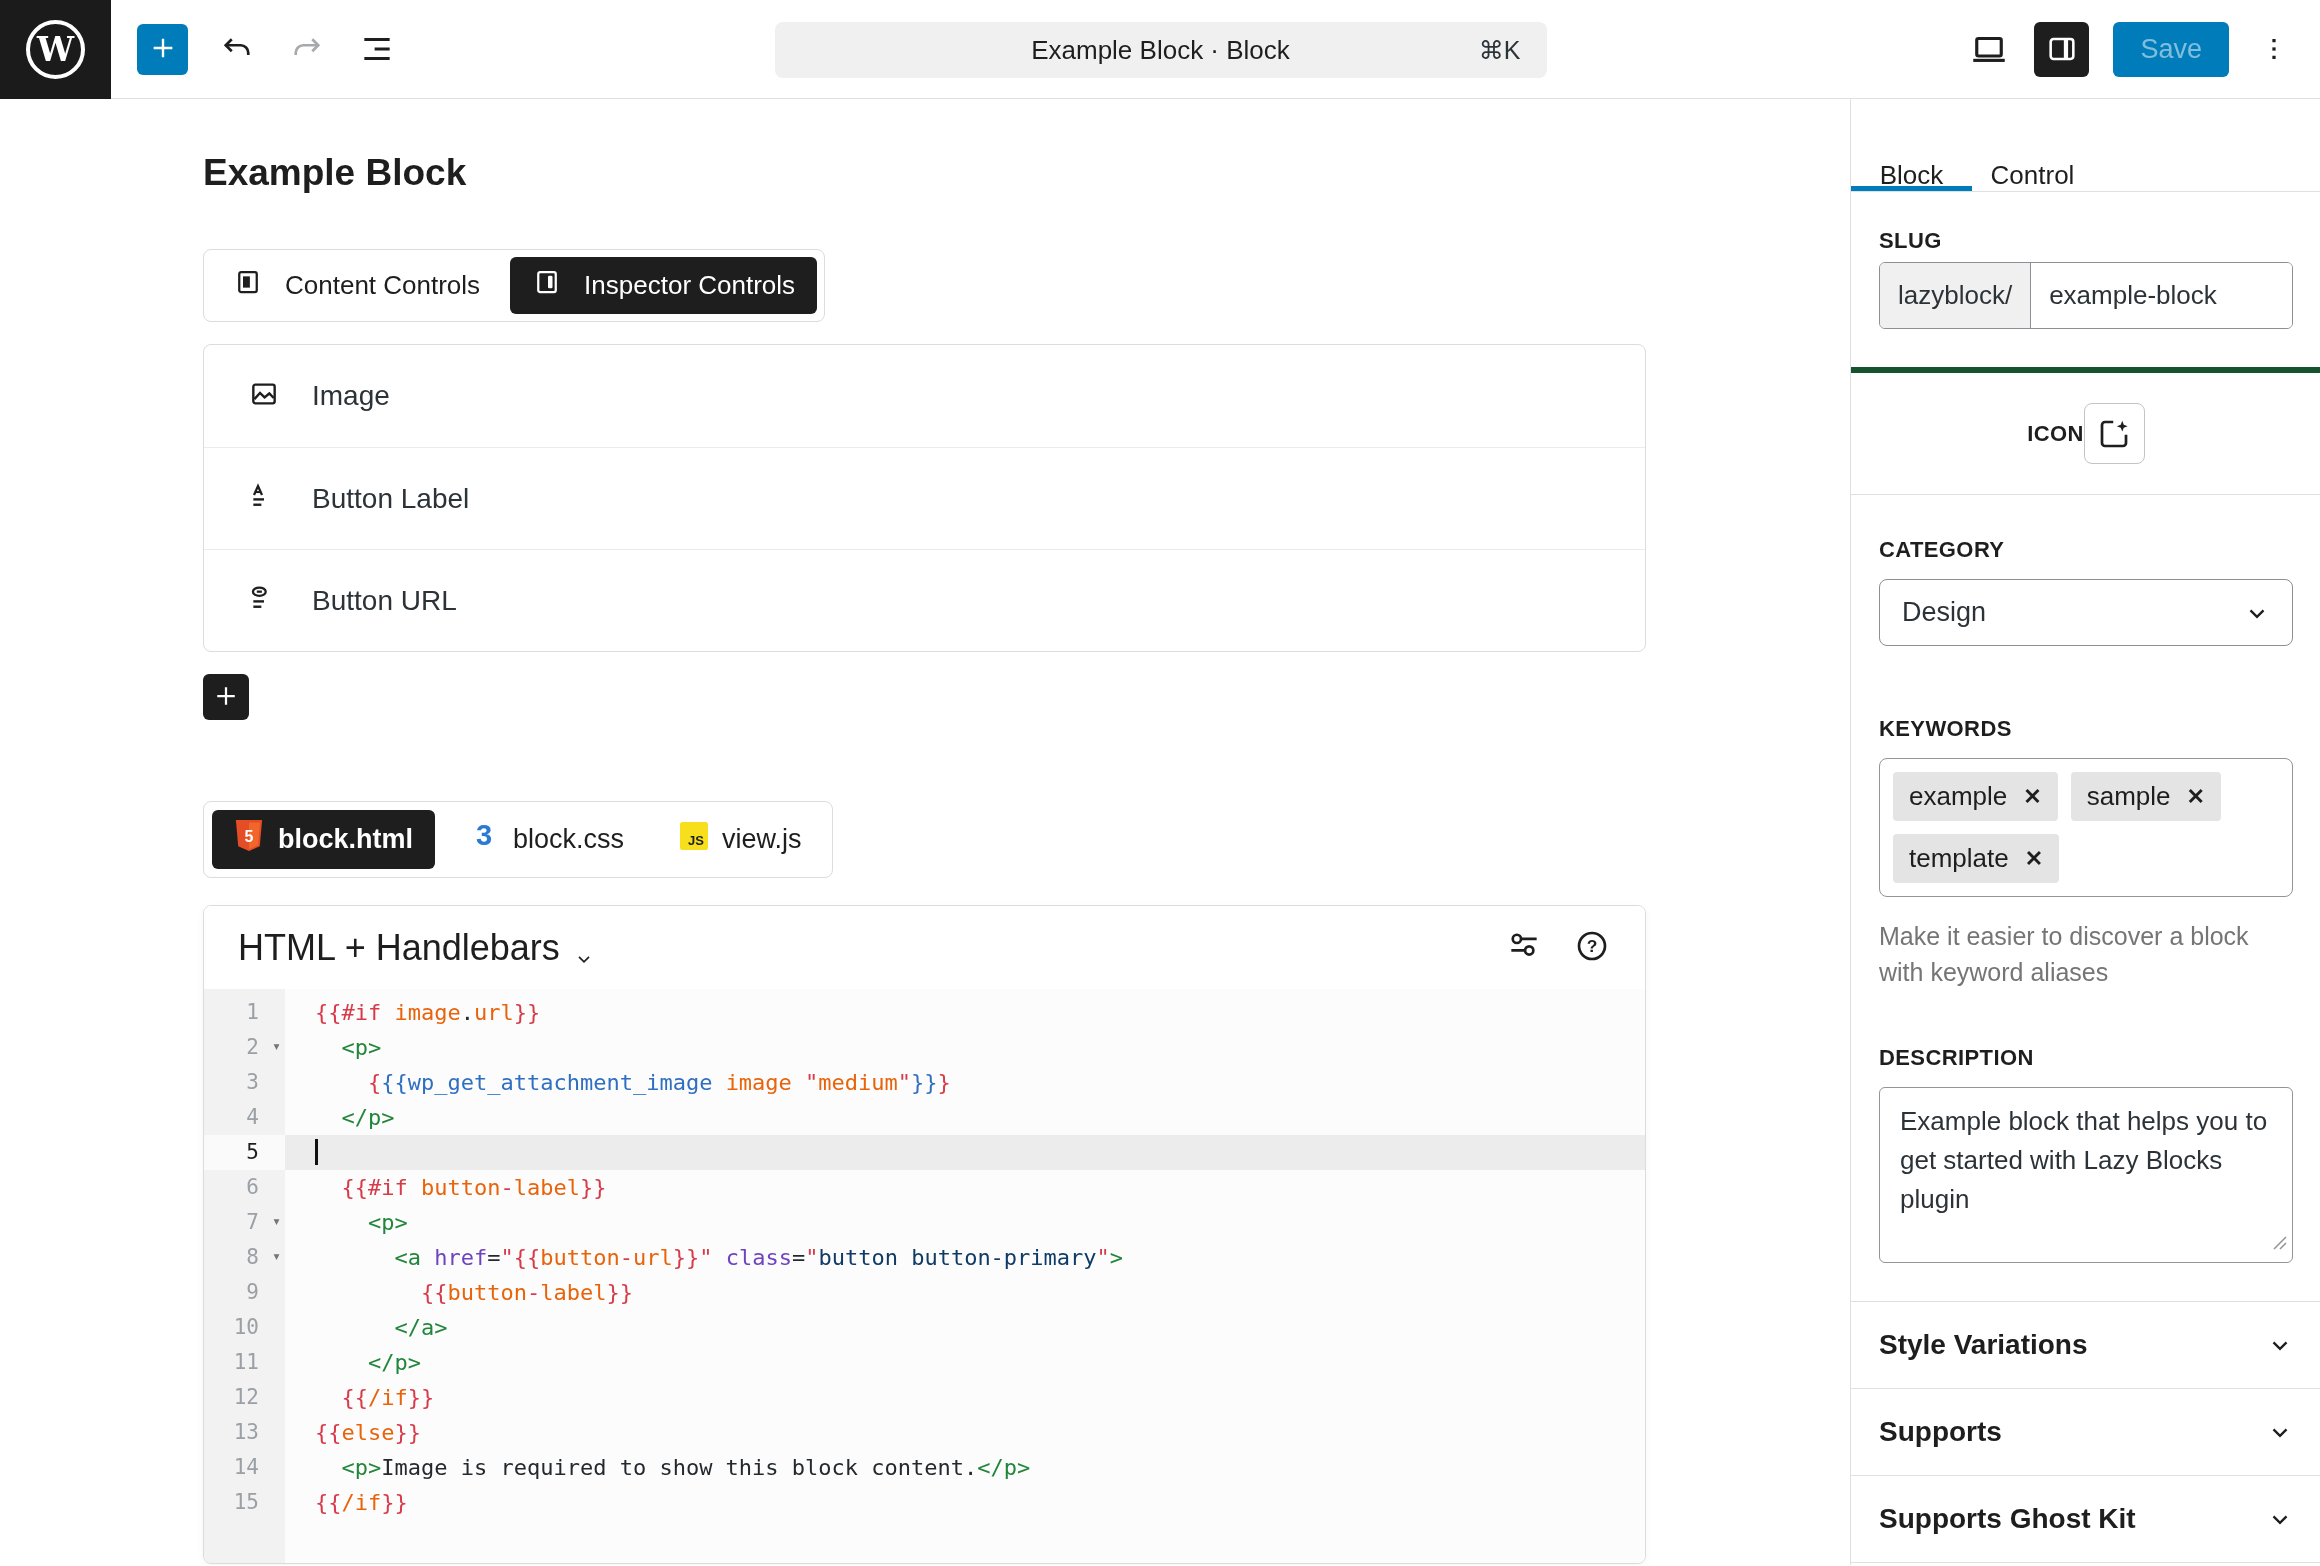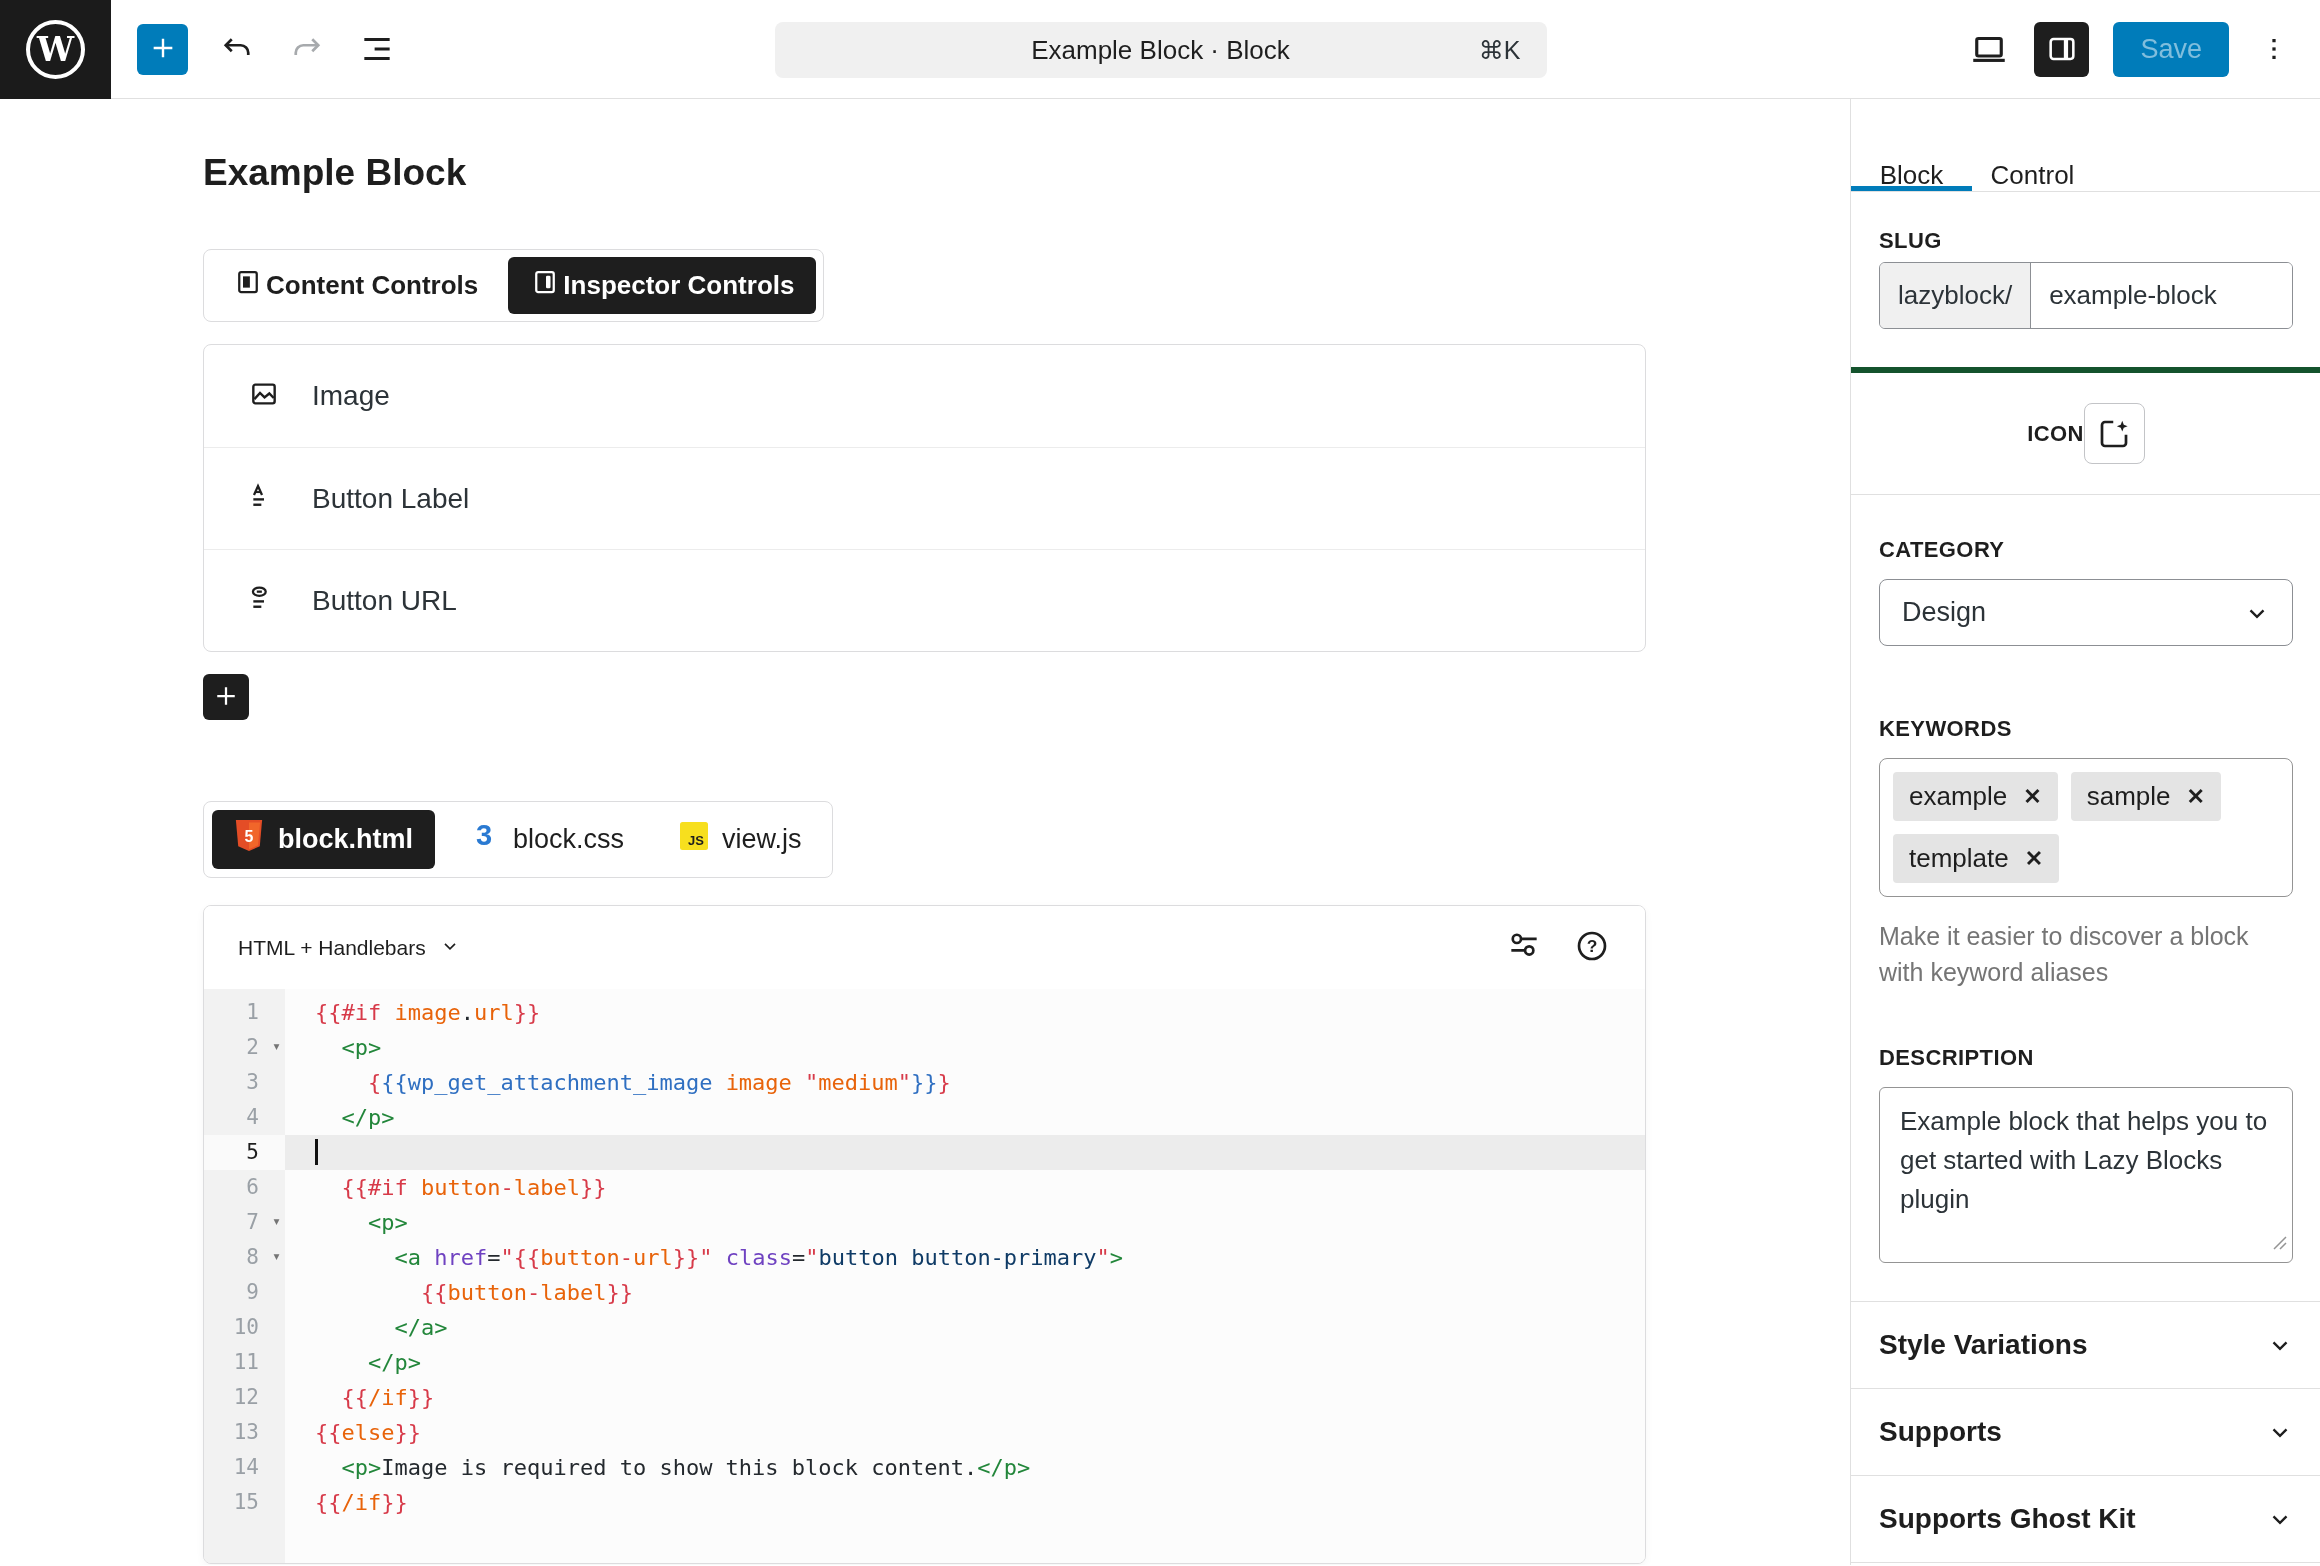--- a/index.html
+++ b/index.html
@@ -20,37 +20,37 @@
 .btn-toggle{width:55px;height:55px;background:#1e1e1e;border-radius:6px;display:flex;align-items:center;justify-content:center;border:none}
 .btn-save{height:55px;padding:0 27px;background:#007cba;border-radius:6px;color:rgba(255,255,255,.5);font-size:27px;display:flex;align-items:center;border:none;font-family:inherit}
 
 
 .workspace{display:flex;height:1466px}
 .main{flex:1;overflow:hidden}
 .main-inner{margin-left:203px;width:1443px}
 .page-title{margin-top:53px;font-size:37px;font-weight:600;color:#1e1e1e}
 
 .ctl-tabs{margin-top:55px;display:inline-flex;gap:8px;padding:7px;border:1px solid #dcdcde;border-radius:8px;background:#fff}
-.ctl-tab{height:57px;padding:0 22px;border-radius:6px;display:flex;align-items:center;gap:3px;font-size:26px;font-weight:700;color:#1e1e1e;background:transparent;border:none;font-family:inherit;cursor:pointer}
+.ctl-tab{height:57px;padding:0 22px;border-radius:6px;display:flex;align-items:center;gap:22px;font-size:26px;font-weight:400;color:#1e1e1e;background:transparent;border:none;font-family:inherit;cursor:pointer}
 .ctl-tab.active{background:#1e1e1e;color:#fff}
 
 .controls-box{margin-top:22px;border:1px solid #dcdcde;border-radius:8px;background:#fff}
 .control-row{height:102px;display:flex;align-items:center;gap:32px;padding-left:44px;border-top:1px solid #ececec;cursor:pointer}
 .control-row:first-child{border-top:none}
 .control-label{font-size:28px;font-weight:500;color:#2c3338}
 
 .btn-add{margin-top:22px;width:46px;height:46px;background:#1e1e1e;border-radius:6px;display:flex;align-items:center;justify-content:center;border:none}
 
 .file-tabs{margin-top:63px;display:inline-flex;gap:12px;padding:8px;border:1px solid #dcdcde;border-radius:8px;background:#fff}
 .file-tab{height:59px;padding:0 22px;border-radius:6px;display:flex;align-items:center;gap:14px;font-size:27px;font-weight:500;color:#1e1e1e;background:transparent;border:none;font-family:inherit;cursor:pointer}
 .file-tab.active{background:#1e1e1e;color:#fff;font-weight:600}
 
 .code-panel{margin-top:27px;width:1443px;height:659px;border:1px solid #dcdcde;border-radius:8px;overflow:hidden;background:#fcfcfc;box-shadow:0 3px 8px rgba(0,0,0,.04)}
 .code-header{height:83px;background:#fff;display:flex;align-items:center;padding:0 34px}
-.mode-select{display:flex;align-items:flex-start;gap:14px;font-size:21px;color:#1e1e1e;cursor:pointer}
+.mode-select{display:flex;align-items:flex-end;gap:14px;font-size:36px;color:#1e1e1e;cursor:pointer}
 .code-hdr-icons{margin-left:auto;display:flex;gap:30px;align-items:center}
 .code-area{height:575px;background:linear-gradient(90deg,#f2f2f2 0,#f2f2f2 81px,#fcfcfc 81px);padding-top:6px;font-family:"DejaVu Sans Mono","Liberation Mono",monospace;font-size:22px}
 .code-line{display:flex;line-height:35px}
 .gutter-cell{width:81px;flex:0 0 81px;color:#9aa0a6;text-align:right;padding-right:26px;font-size:21px;position:relative;font-family:"DejaVu Sans Mono",monospace}
 .fold{position:absolute;right:4px;top:-1px;font-size:15px;color:#757575;cursor:pointer}
 .code-cell{white-space:pre;padding-left:30px;flex:1;color:#24292e}
 .code-line.active .code-cell{background:#ececec}
 .code-line.active .gutter-cell{background:#fafafa;color:#1e1e1e}
 .cursor{display:inline-block;width:3px;height:26px;background:#111;vertical-align:-5px}
 .tk-r{color:#d73a49}.tk-o{color:#e8630a}.tk-u{color:#2f6fc1}.tk-g{color:#22863a}

